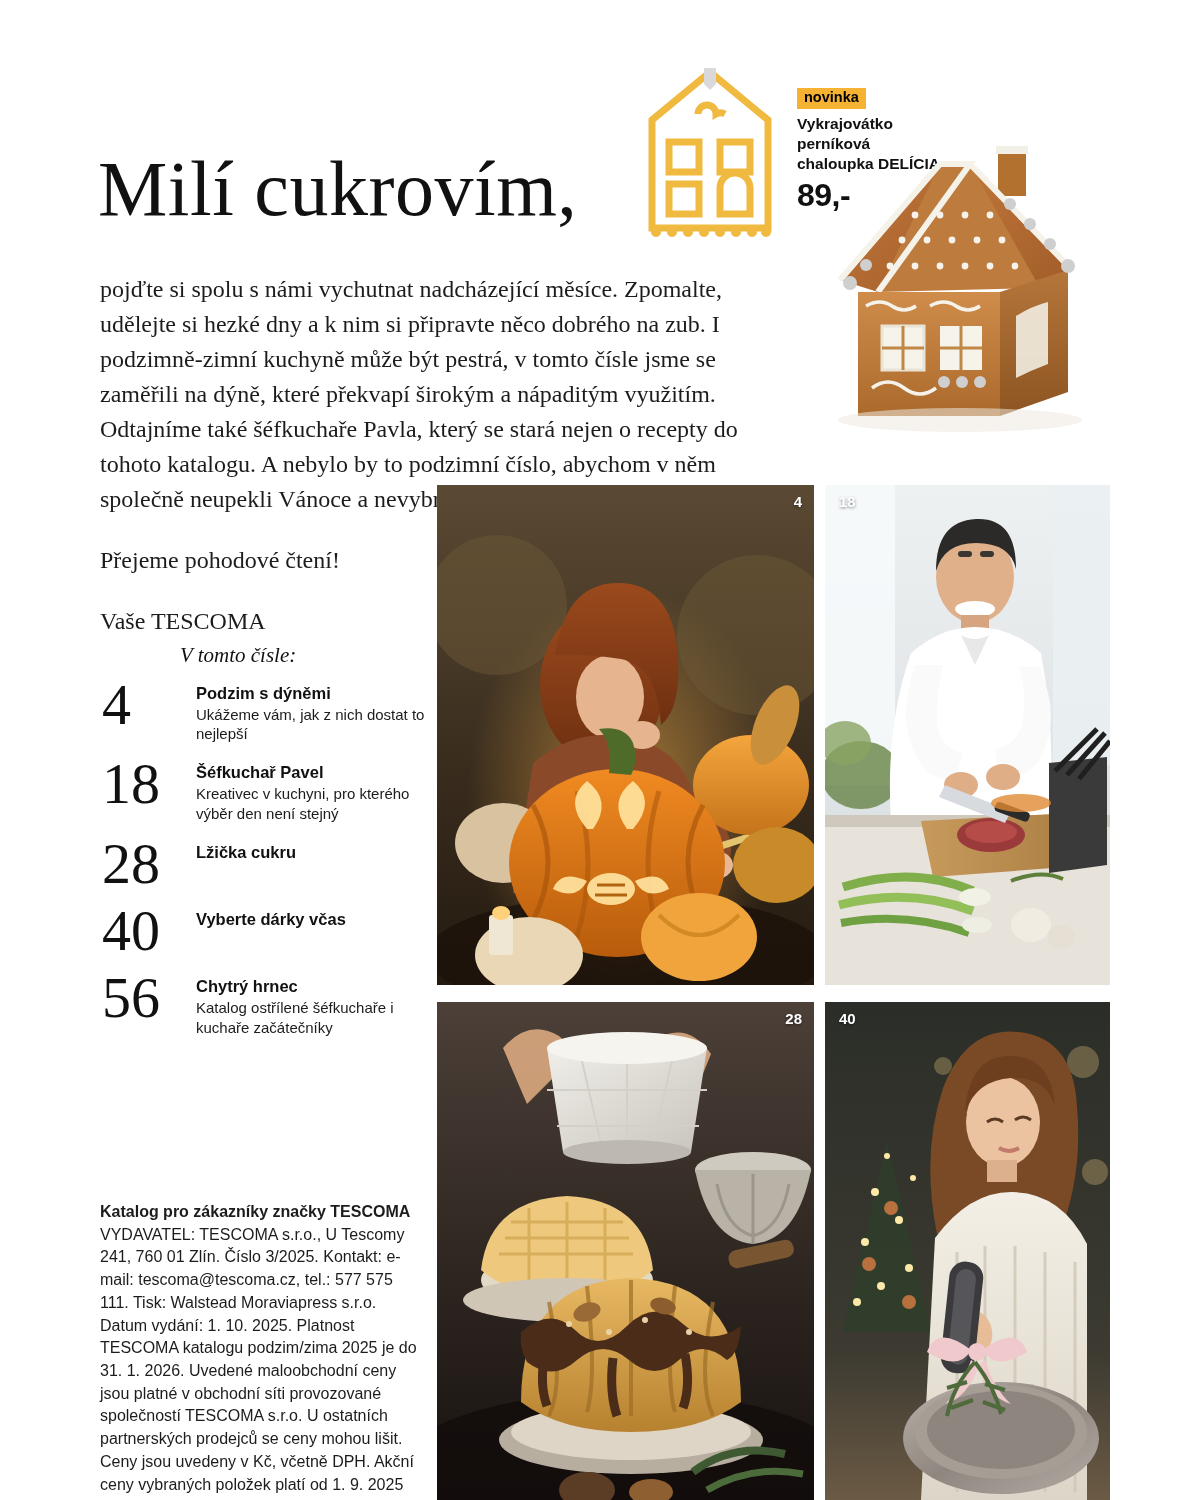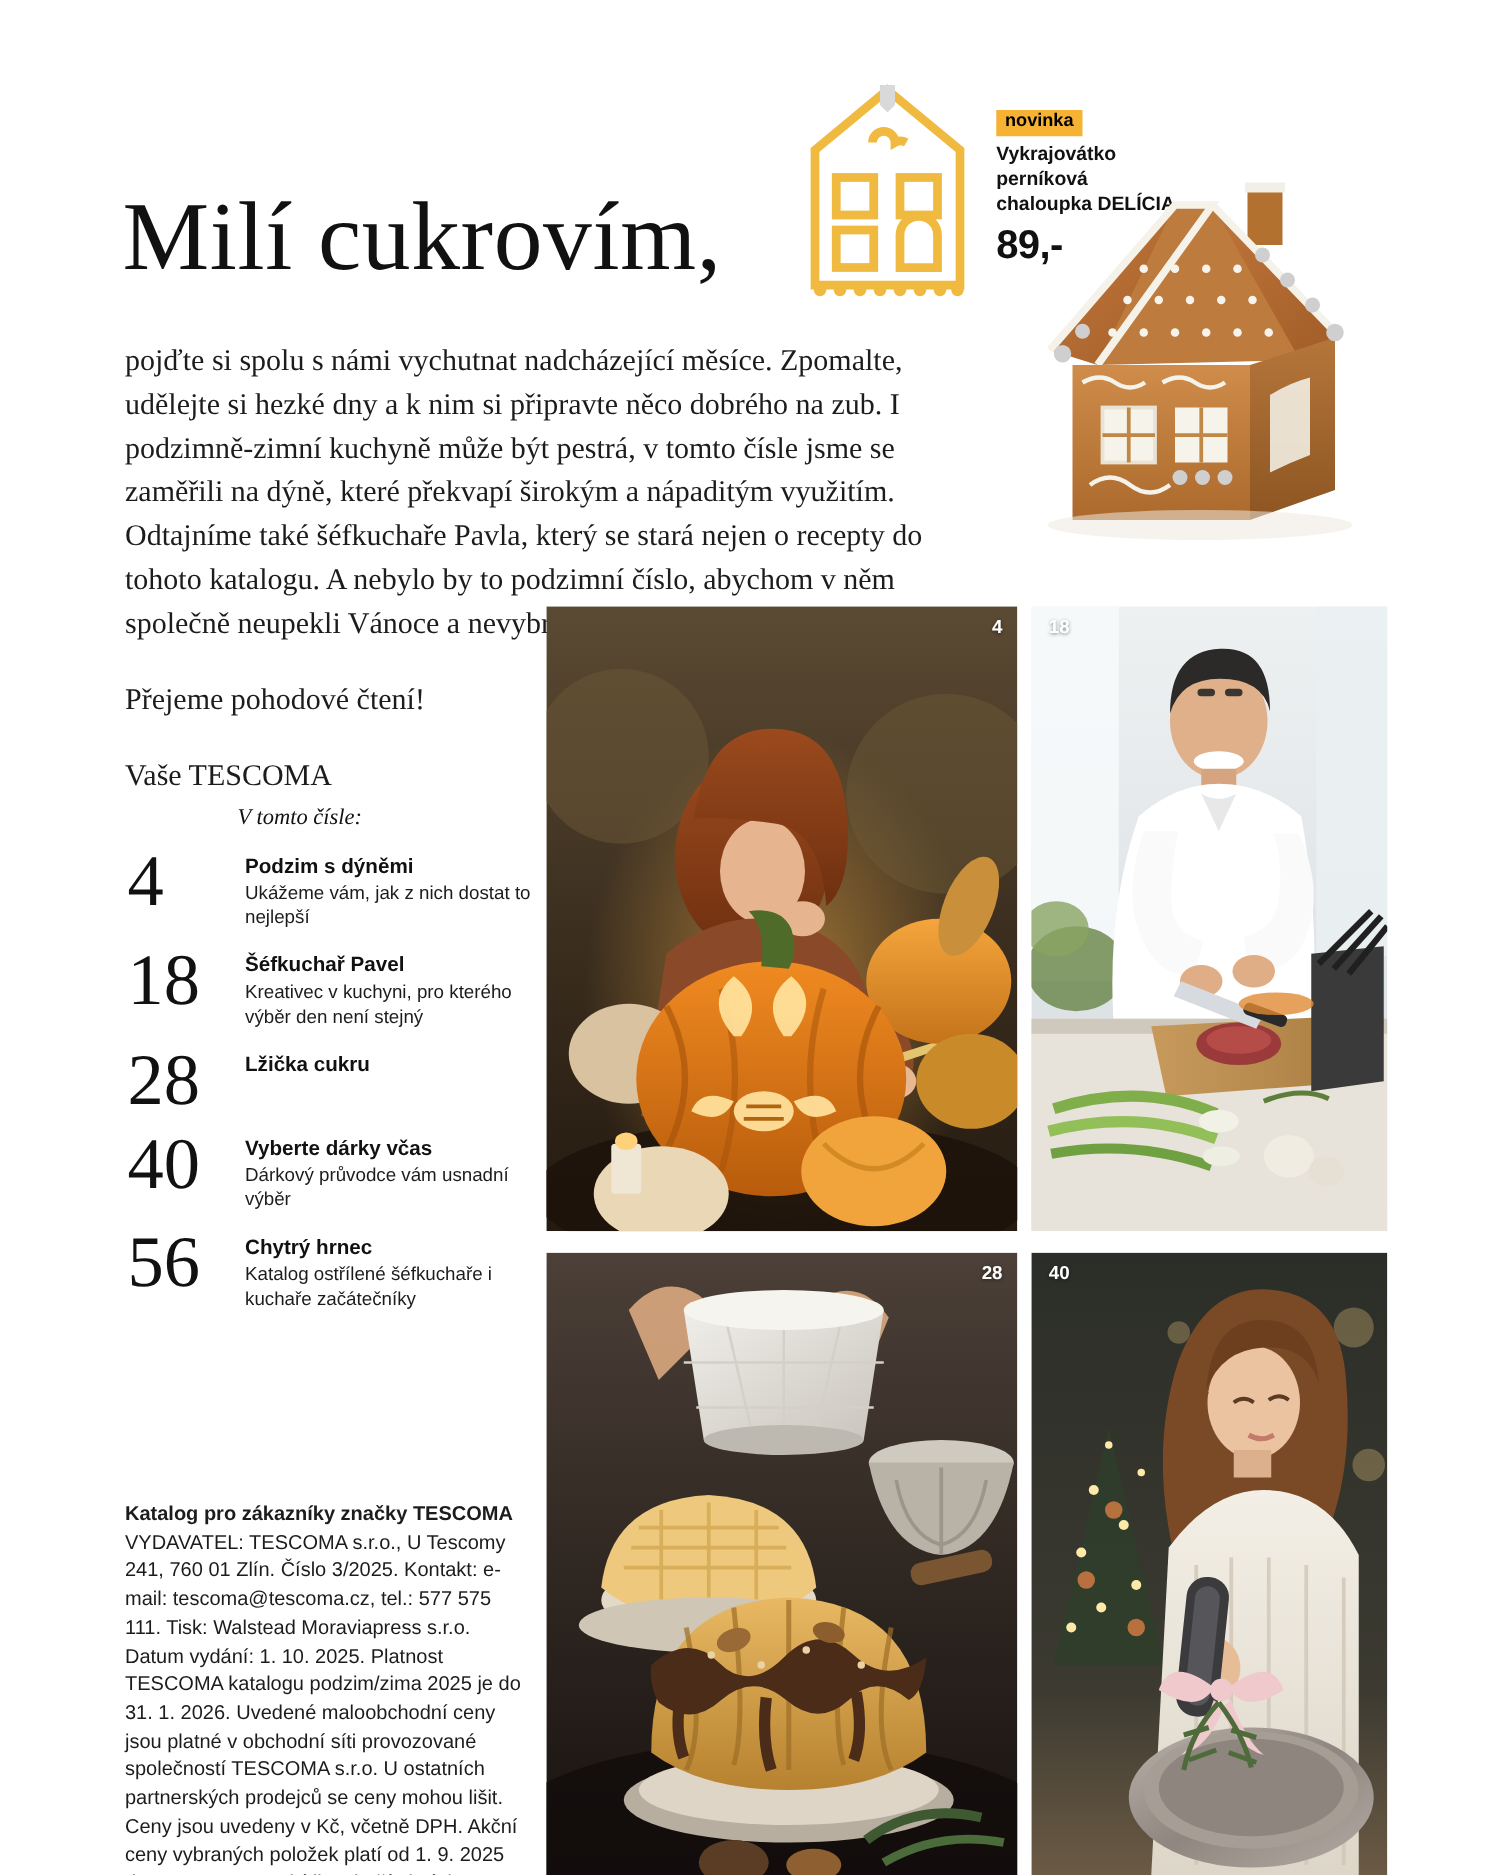--- a/index.html
+++ b/index.html
@@ -87,25 +87,25 @@
     position: absolute;
     left: 820px;
     top: 120px;
     width: 290px;
     height: 340px;
   }
 
   
   .toc-title {
     position: absolute;
-    left: 190px;
+    left: 180px;
     top: 643px;
     font-family: "Liberation Serif", serif;
     font-style: italic;
-    font-size: 18px;
+    font-size: 21px;
     color: #111;
   }
   .toc {
     position: absolute;
     left: 100px;
     top: 678px;
     width: 330px;
   }
   .toc-item {
     display: flex;
@@ -320,21 +320,20 @@
     <div class="toc-num">28</div>
     <div class="toc-text">
       <div class="toc-head">Lžička cukru</div>
     </div>
   </div>
 
   <div class="toc-item">
     <div class="toc-num">40</div>
     <div class="toc-text">
       <div class="toc-head">Vyberte dárky včas</div>
-      <div class="toc-sub">Dárkový průvodce vám usnadní výběr</div>
     </div>
   </div>
 
   <div class="toc-item">
     <div class="toc-num">56</div>
     <div class="toc-text">
       <div class="toc-head">Chytrý hrnec</div>
       <div class="toc-sub">Katalog ostřílené šéfkuchaře i kuchaře začátečníky</div>
     </div>
   </div>

